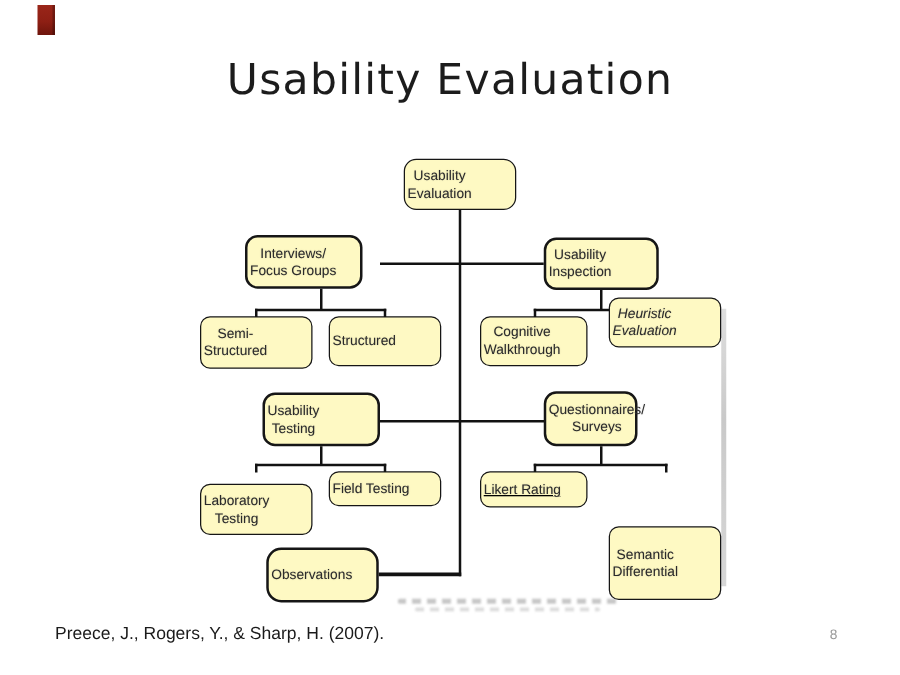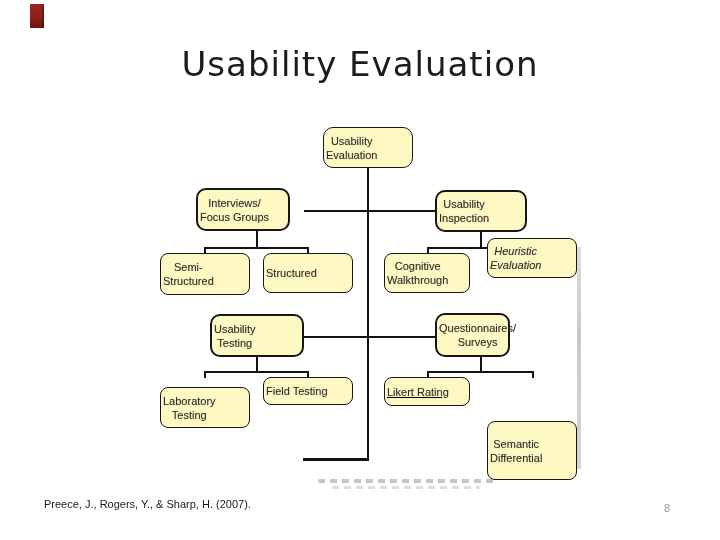--- a/index.html
+++ b/index.html
@@ -37,21 +37,21 @@
     background:linear-gradient(180deg,#dedede,#c9c9c9 40%,#d6d6d6);
     filter:blur(.5px);
   }
   .smudge{
     position:absolute;border-radius:2px;filter:blur(.7px);opacity:.85;
     background:repeating-linear-gradient(90deg,#bdbdbd 0 7px,rgba(255,255,255,0) 7px 12px);
   }
   .smudge.a{left:318px;top:479px;width:178px;height:4px;}
   .smudge.b{left:332px;top:486px;width:148px;height:3px;opacity:.55;}
   .citation{
-    position:absolute;left:44px;top:498px;font-size:11px;color:#1a1a1a;
+    position:absolute;left:44px;top:498px;font-size:14px;color:#1a1a1a;
   }
   .page-number{
     position:absolute;right:50px;top:502px;font-size:11px;color:#9a9a9a;
   }
 </style>
 </head>
 <body>
 
 <div class="slide">
 
@@ -137,20 +137,23 @@
 
     <div class="node" style="left:384px;top:377px;width:86px;height:29px;text-decoration:underline;">
       <span class="node-label">Likert Rating</span>
     </div>
 
     <div class="node" style="left:487px;top:377px;width:90px;height:59px;margin-top:44px;">
       <span class="node-label">Semantic
 Differential</span>
     </div>
 
+    <div class="node thick" style="left:213px;top:438px;width:90px;height:44px;border-radius:12px;">
+      <span class="node-label">Observations</span>
+    </div>
 
     <div class="scan-edge"></div>
     <div class="smudge a"></div>
     <div class="smudge b"></div>
   </div>
 
   <div class="citation">Preece, J., Rogers, Y., &amp; Sharp, H. (2007).</div>
   <div class="page-number">8</div>
 
 </div>

